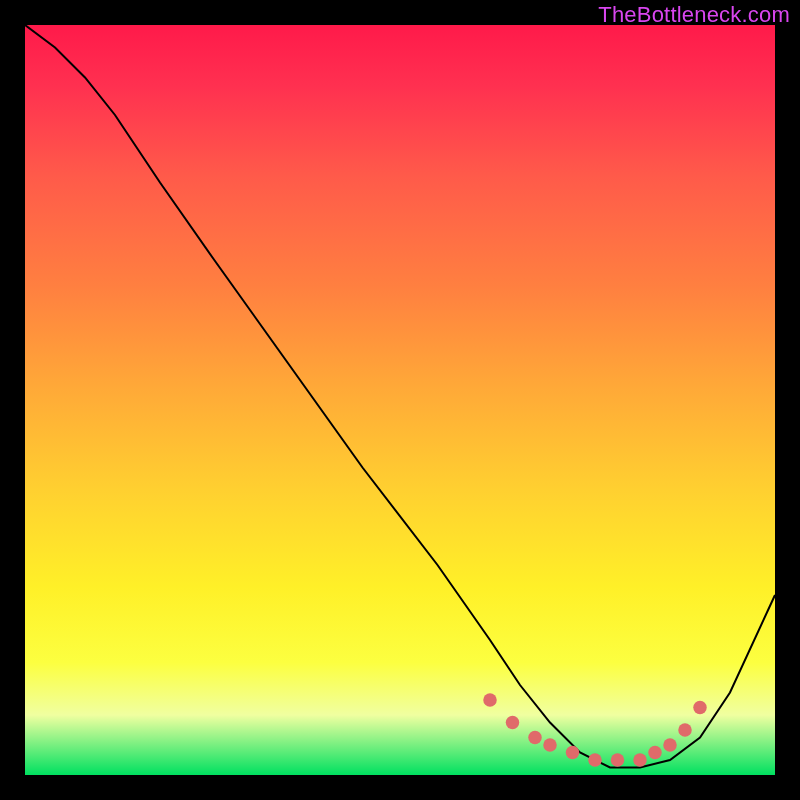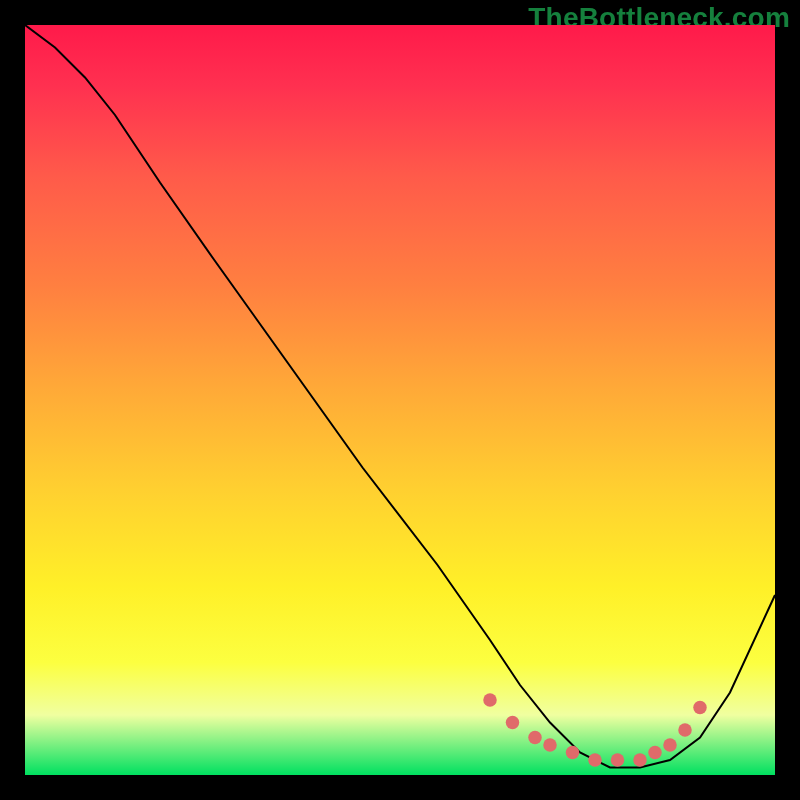--- a/index.html
+++ b/index.html
@@ -32,23 +32,23 @@
       #ffd030 62%,
       #fff028 75%,
       #fcff40 85%,
       #f0ffa0 92%,
       #00e060 100%);
   }
   .watermark {
     position: absolute;
     top: 2px;
     right: 10px;
-    color: #15803d;
-    font-size: 28px;
-    font-weight: 700;
+    color: #d946ef;
+    font-size: 22px;
+    font-weight: 400;
     letter-spacing: 0.2px;
   }
   svg.curve {
     position: absolute;
     top: 0;
     left: 0;
     width: 750px;
     height: 750px;
     pointer-events: none;
   }

